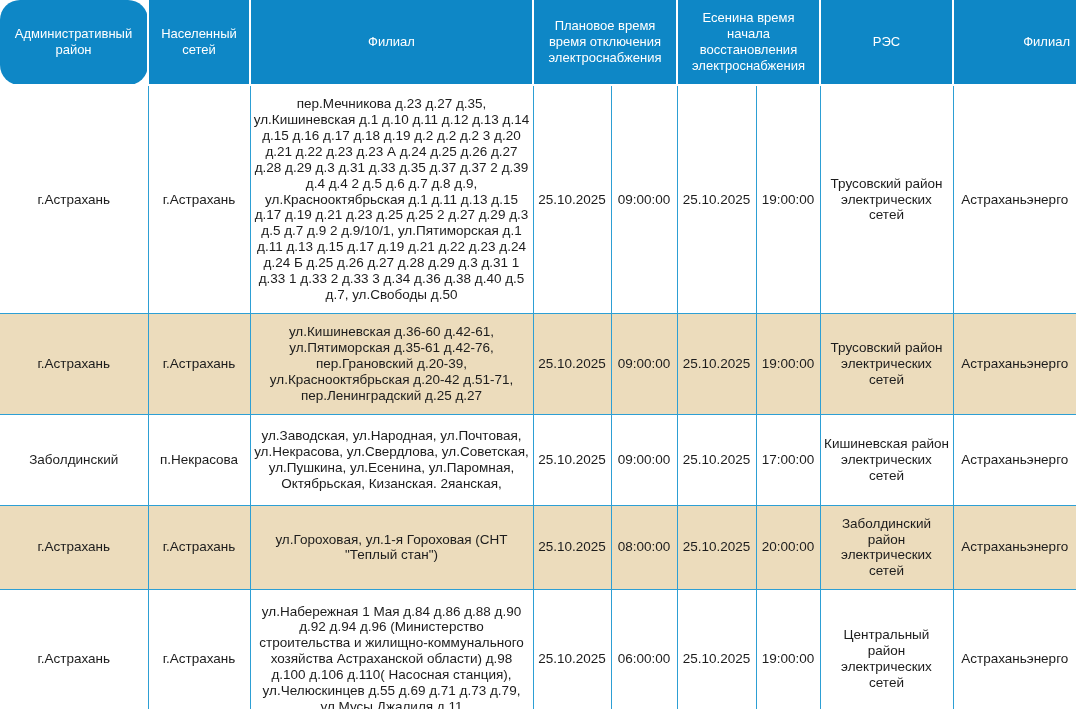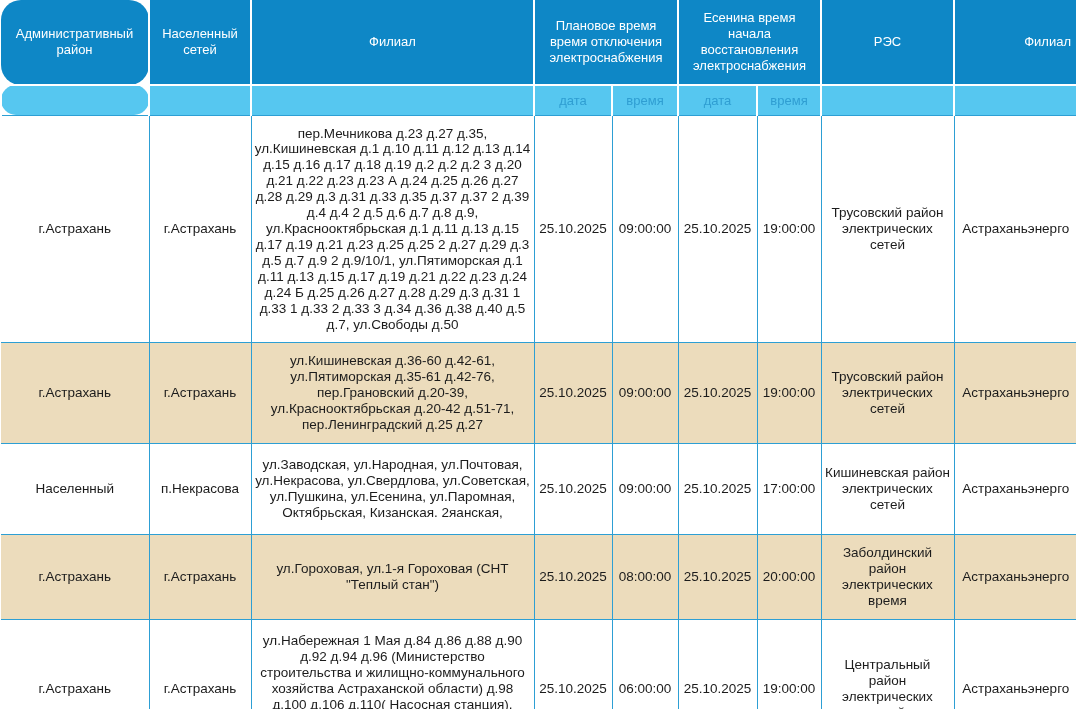--- a/index.html
+++ b/index.html
@@ -84,31 +84,20 @@
     <thead>
       <tr class="main-row" style="height:85px">
         <th class="main">Административный район</th>
         <th class="main">Населенный сетей</th>
         <th class="main">Филиал</th>
         <th class="main" colspan="2">Плановое время время отключения электроснабжения</th>
         <th class="main" colspan="2">Есенина время начала восстановления электроснабжения</th>
         <th class="main">РЭС</th>
         <th class="main">Филиал</th>
       </tr>
-      <tr class="sub" style="height:30px">
-        <th></th>
-        <th></th>
-        <th></th>
-        <th>дата</th>
-        <th>время</th>
-        <th>дата</th>
-        <th>время</th>
-        <th></th>
-        <th></th>
-      </tr>
     </thead>
     <tbody>
       <tr class="norm" style="height:205px">
         <td>г.Астрахань</td>
         <td>г.Астрахань</td>
         <td class="street">пер.Мечникова д.23 д.27 д.35, ул.Кишиневская д.1 д.10 д.11 д.12 д.13 д.14 д.15 д.16 д.17 д.18 д.19 д.2 д.2 д.2 3 д.20 д.21 д.22 д.23 д.23 А д.24 д.25 д.26 д.27 д.28 д.29 д.3 д.31 д.33 д.35 д.37 д.37 2 д.39 д.4 д.4 2 д.5 д.6 д.7 д.8 д.9, ул.Краснооктябрьская д.1 д.11 д.13 д.15 д.17 д.19 д.21 д.23 д.25 д.25 2 д.27 д.29 д.3 д.5 д.7 д.9 2 д.9/10/1, ул.Пятиморская д.1 д.11 д.13 д.15 д.17 д.19 д.21 д.22 д.23 д.24 д.24 Б д.25 д.26 д.27 д.28 д.29 д.3 д.31 1 д.33 1 д.33 2 д.33 3 д.34 д.36 д.38 д.40 д.5 д.7, ул.Свободы д.50</td>
         <td>25.10.2025</td>
         <td>09:00:00</td>
         <td>25.10.2025</td>
         <td>19:00:00</td>
@@ -120,39 +109,39 @@
         <td>г.Астрахань</td>
         <td class="street">ул.Кишиневская д.36-60 д.42-61, ул.Пятиморская д.35-61 д.42-76, пер.Грановский д.20-39, ул.Краснооктябрьская д.20-42 д.51-71, пер.Ленинградский д.25 д.27</td>
         <td>25.10.2025</td>
         <td>09:00:00</td>
         <td>25.10.2025</td>
         <td>19:00:00</td>
         <td>Трусовский район электрических сетей</td>
         <td>Астраханьэнерго</td>
       </tr>
       <tr class="norm" style="height:91px">
-        <td>Населенный</td>
+        <td>Заболдинский</td>
         <td>п.Некрасова</td>
         <td class="street">ул.Заводская, ул.Народная, ул.Почтовая, ул.Некрасова, ул.Свердлова, ул.Советская, ул.Пушкина, ул.Есенина, ул.Паромная, Октябрьская, Кизанская. 2яанская,</td>
         <td>25.10.2025</td>
         <td>09:00:00</td>
         <td>25.10.2025</td>
         <td>17:00:00</td>
         <td>Кишиневская район электрических сетей</td>
         <td>Астраханьэнерго</td>
       </tr>
       <tr class="alt" style="height:66px">
         <td>г.Астрахань</td>
         <td>г.Астрахань</td>
         <td class="street">ул.Гороховая, ул.1-я Гороховая (СНТ "Теплый стан")</td>
         <td>25.10.2025</td>
         <td>08:00:00</td>
         <td>25.10.2025</td>
         <td>20:00:00</td>
-        <td>Заболдинский район электрических время</td>
+        <td>Заболдинский район электрических сетей</td>
         <td>Астраханьэнерго</td>
       </tr>
       <tr class="norm" style="height:139px">
         <td>г.Астрахань</td>
         <td>г.Астрахань</td>
         <td class="street">ул.Набережная 1 Мая д.84 д.86 д.88 д.90 д.92 д.94 д.96 (Министерство строительства и жилищно-коммунального хозяйства Астраханской области) д.98 д.100 д.106 д.110( Насосная станция), ул.Челюскинцев д.55 д.69 д.71 д.73 д.79, ул.Мусы Джалиля д.11</td>
         <td>25.10.2025</td>
         <td>06:00:00</td>
         <td>25.10.2025</td>
         <td>19:00:00</td>

